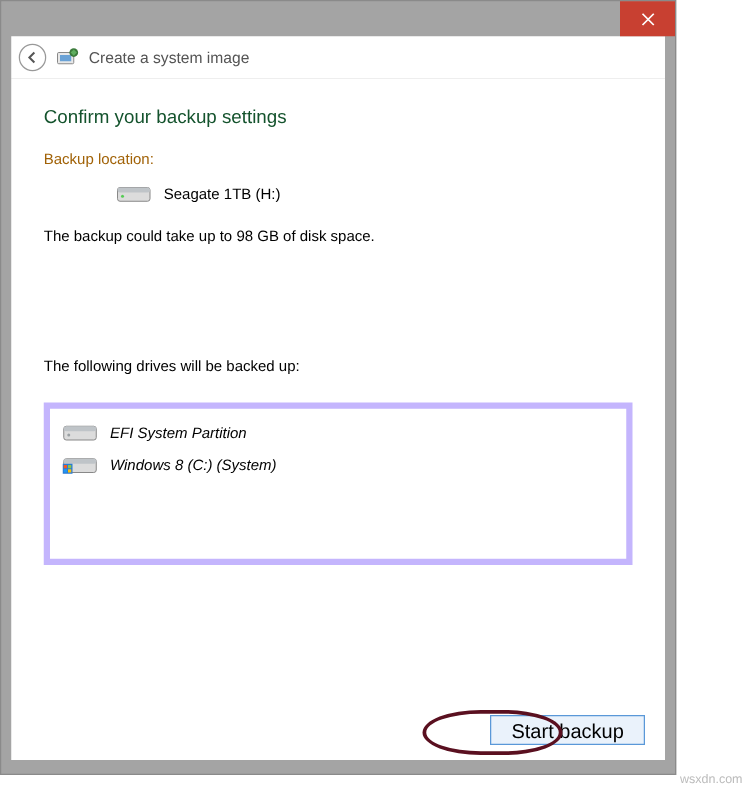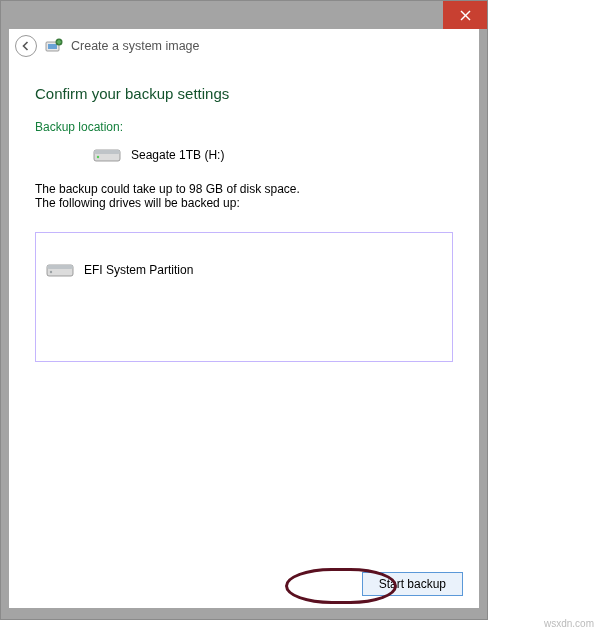--- a/index.html
+++ b/index.html
@@ -8,21 +8,21 @@
       font-size: 12px;
       background: #fff;
       width: 600px;
       height: 631px;
       overflow: hidden;
       position: relative;
       color: #000;
     }
     .outer-border {
       border: 1px solid #8a8a8a;
-      width: 488px;
+      width: 541px;
       height: 620px;
       background: #a4a4a4;
       position: relative;
     }
     .titlebar {
       height: 28px;
       display: flex;
       justify-content: flex-end;
       align-items: stretch;
     }
@@ -77,60 +77,61 @@
       height: 545px;
       padding: 22px 26px 10px 26px;
       position: relative;
     }
     .heading {
       color: #14532d;
       font-size: 15px;
       font-weight: 400;
       margin-bottom: 18px;
     }
-    .label-text { color: #15803d; margin-bottom: 12px; }
+    .label-text { color: #a16207; margin-bottom: 12px; }
     .location-row {
       display: flex;
       align-items: center;
       gap: 10px;
       margin-left: 18px;
       margin-bottom: 18px;
       padding-left: 40px;
     }
     .drive-icon {
       width: 28px;
       height: 18px;
     }
-    .space-text { }
+    .space-text { margin-bottom: 90px; }
     .following-text { margin-bottom: 22px; }
     .drives-box {
-      border: 1px solid #c4b5fd;
+      border: 5px solid #c4b5fd;
       height: 130px;
-      padding: 24px 10px;
+      padding: 6px 10px;
+      font-style: italic;
     }
     .drive-row {
       display: flex;
       align-items: center;
       gap: 10px;
       padding: 4px 0;
     }
     .button-row {
       position: absolute;
       bottom: 12px;
       right: 16px;
       display: flex;
       gap: 8px;
       align-items: center;
     }
     .btn {
       background: #eaeaea;
       border: 1px solid #adadad;
       padding: 4px 16px;
       font-family: inherit;
-      font-size: 12px;
+      font-size: 16px;
       cursor: pointer;
       min-width: 66px;
       height: 24px;
     }
     .btn-primary {
       border: 1px solid #5a98d8;
       background: #eaf2fb;
       min-width: 100px;
     }
     .highlight-ring {
@@ -204,20 +205,33 @@
 
     <div class="drives-box">
       <div class="drive-row">
         <svg class="drive-icon" viewBox="0 0 28 18">
           <rect x="1" y="4" width="26" height="11" rx="2" fill="#dcdcdc" stroke="#888" stroke-width="0.8"></rect>
           <rect x="1" y="4" width="26" height="4" rx="2" fill="#bfc4c8"></rect>
           <circle cx="5" cy="11" r="1.2" fill="#9aa0a3"></circle>
         </svg>
         <span>EFI System Partition</span>
       </div>
+      <div class="drive-row">
+        <svg class="drive-icon" viewBox="0 0 28 18">
+          <rect x="1" y="4" width="26" height="11" rx="2" fill="#dcdcdc" stroke="#888" stroke-width="0.8"></rect>
+          <rect x="1" y="4" width="26" height="4" rx="2" fill="#bfc4c8"></rect>
+          <circle cx="5" cy="11" r="1.2" fill="#55cc55"></circle>
+          <rect x="0" y="8" width="8" height="8" fill="#2a7bd4"></rect>
+          <rect x="1" y="9" width="2.6" height="2.6" fill="#f45a24"></rect>
+          <rect x="4.4" y="9" width="2.6" height="2.6" fill="#8bc34a"></rect>
+          <rect x="1" y="12.4" width="2.6" height="2.6" fill="#2196f3"></rect>
+          <rect x="4.4" y="12.4" width="2.6" height="2.6" fill="#ffc107"></rect>
+        </svg>
+        <span>Windows 8 (C:) (System)</span>
+      </div>
     </div>
 
     <div class="button-row">
       <button class="btn btn-primary">Start backup</button>
     </div>
 
     <div class="highlight-ring"></div>
   </div>
 </div>
 

